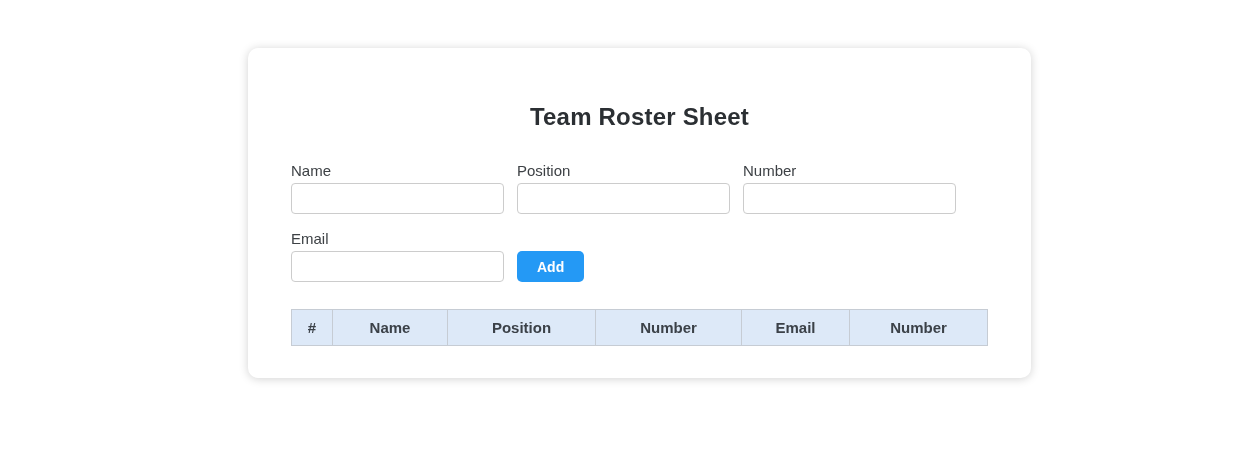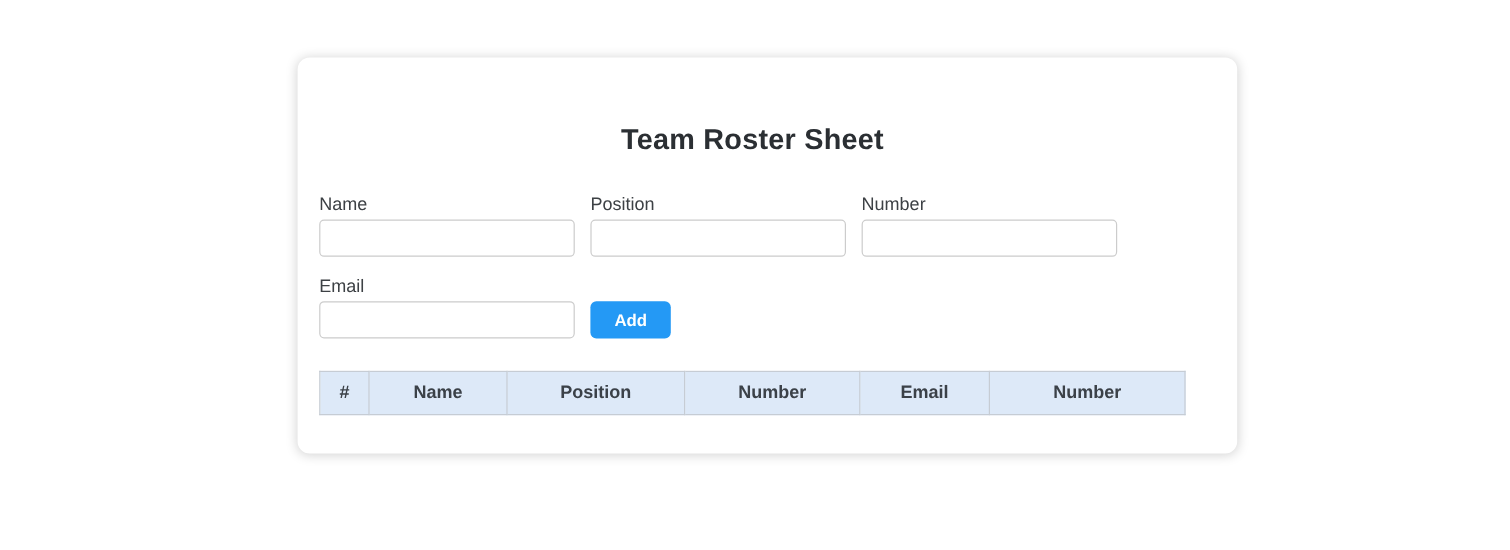--- a/index.html
+++ b/index.html
@@ -14,21 +14,21 @@
   }
   .card {
     position: absolute;
     left: 248px;
     top: 48px;
     width: 783px;
     height: 330px;
     background: #ffffff;
     border-radius: 10px;
     box-shadow: 0 1px 10px rgba(0,0,0,0.18);
-    padding: 55px 43px 0 18px;
+    padding: 55px 43px 0 43px;
   }
   .card-title {
     margin: 0 0 31px 0;
     font-size: 24px;
     line-height: 28px;
     font-weight: 700;
     color: var(--title-text, #2b2f33);
     text-align: center;
     letter-spacing: 0.2px;
   }

